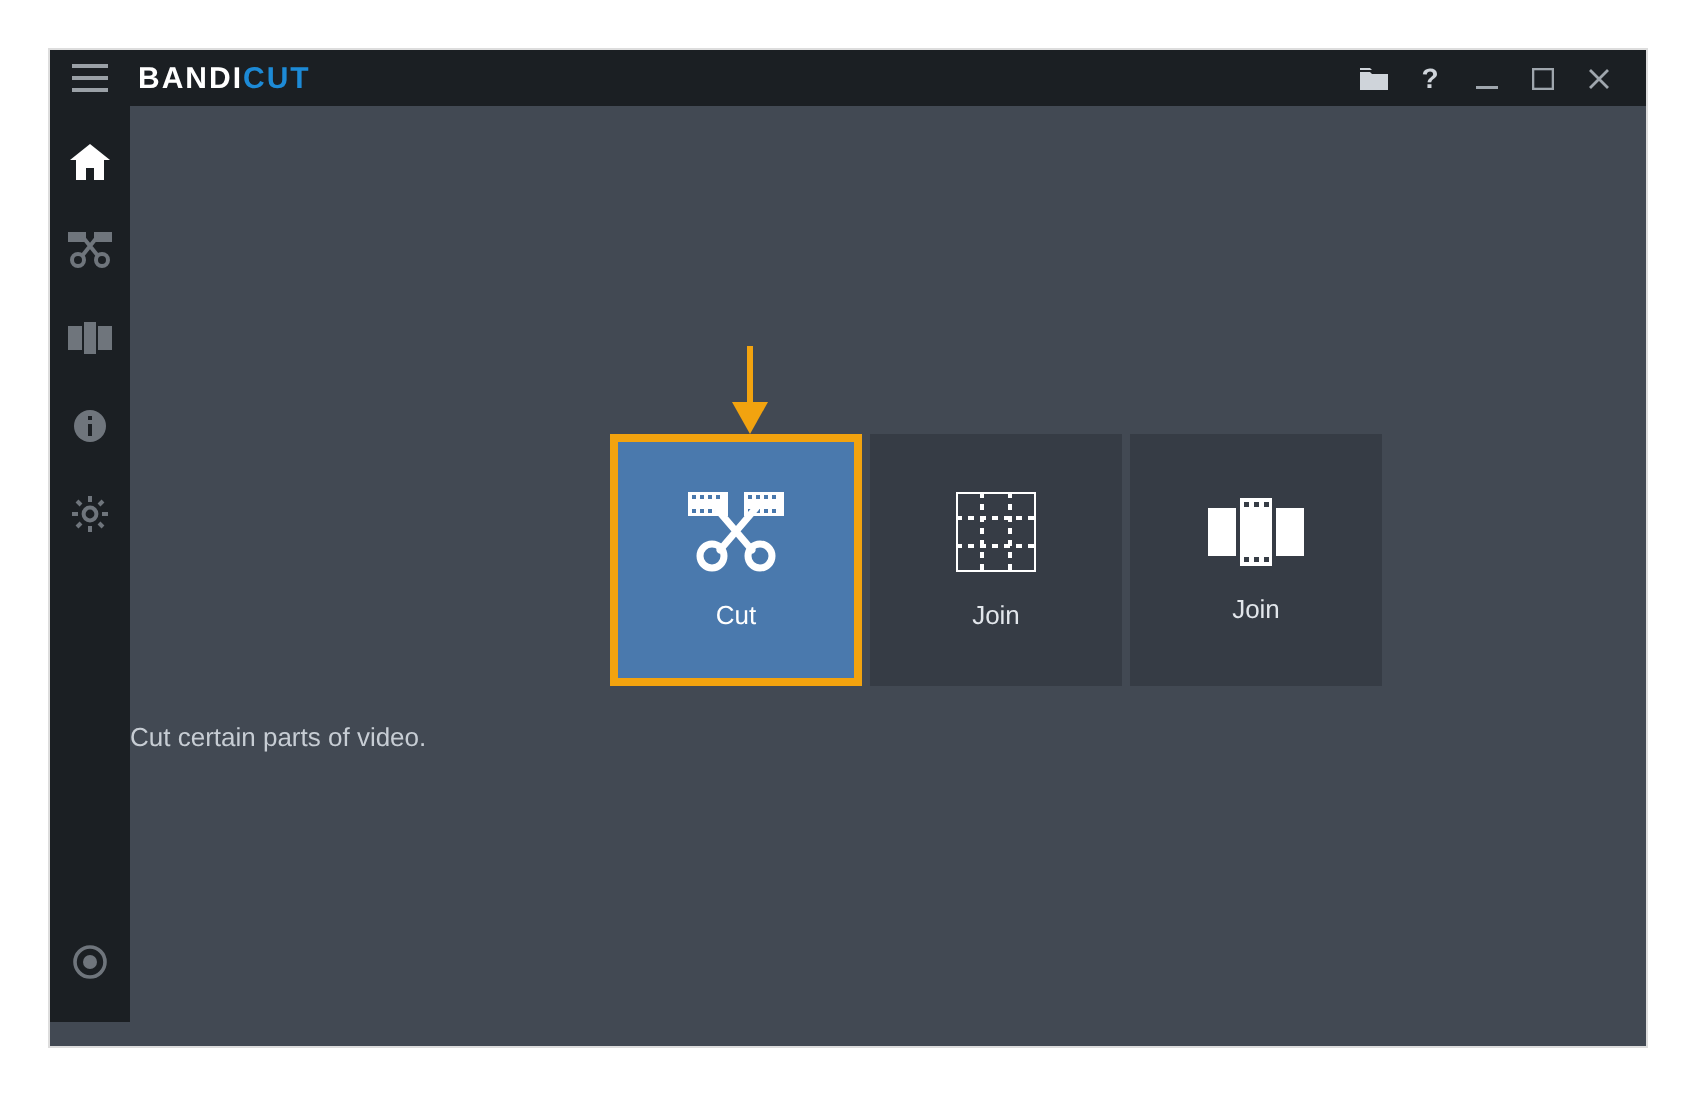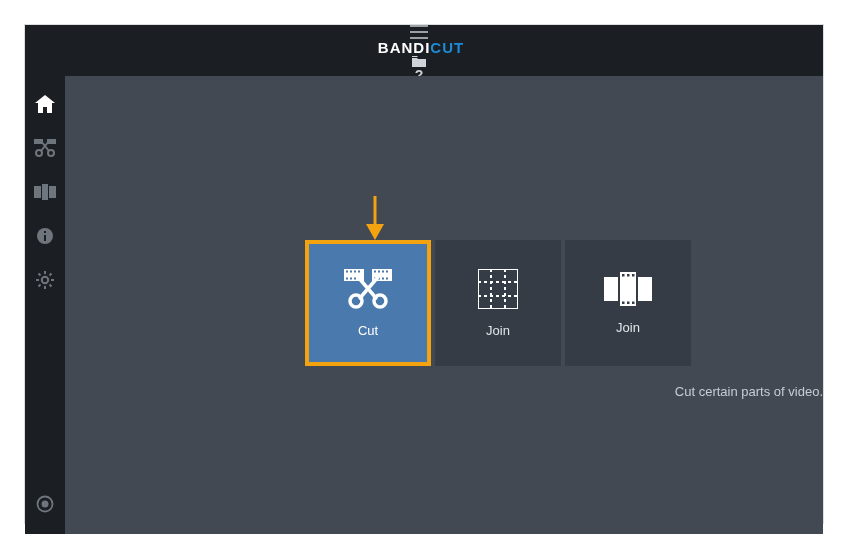--- a/index.html
+++ b/index.html
@@ -16,26 +16,25 @@
     left: 24px;
     top: 24px;
     width: 800px;
     height: 500px;
     background: #424953;
     border: 1px solid #ddd;
     box-sizing: border-box;
   }
   
   .titlebar {
-    height: 51px;
+    height: 28px;
     background: #1b1f23;
     display: flex;
     align-items: center;
     padding: 0 10px 0 0;
-    flex-direction: column;
   }
   .menu-btn {
     width: 40px;
     height: 40px;
     display: flex;
     align-items: center;
     justify-content: center;
     color: #9aa0a6;
   }
   .logo {
@@ -130,21 +129,21 @@
     font-size: 13px;
     margin-top: 14px;
     font-weight: 400;
   }
   .tile.highlight .tile-label { color: #ffffff; }
   .desc {
     position: absolute;
     left: 0;
     right: 0;
     top: 308px;
-    text-align: right;
+    text-align: left;
     color: #c7cdd4;
     font-size: 13px;
   }
 </style>
 </head>
 <body>
 
 <div class="window">
 
   <div class="titlebar">

